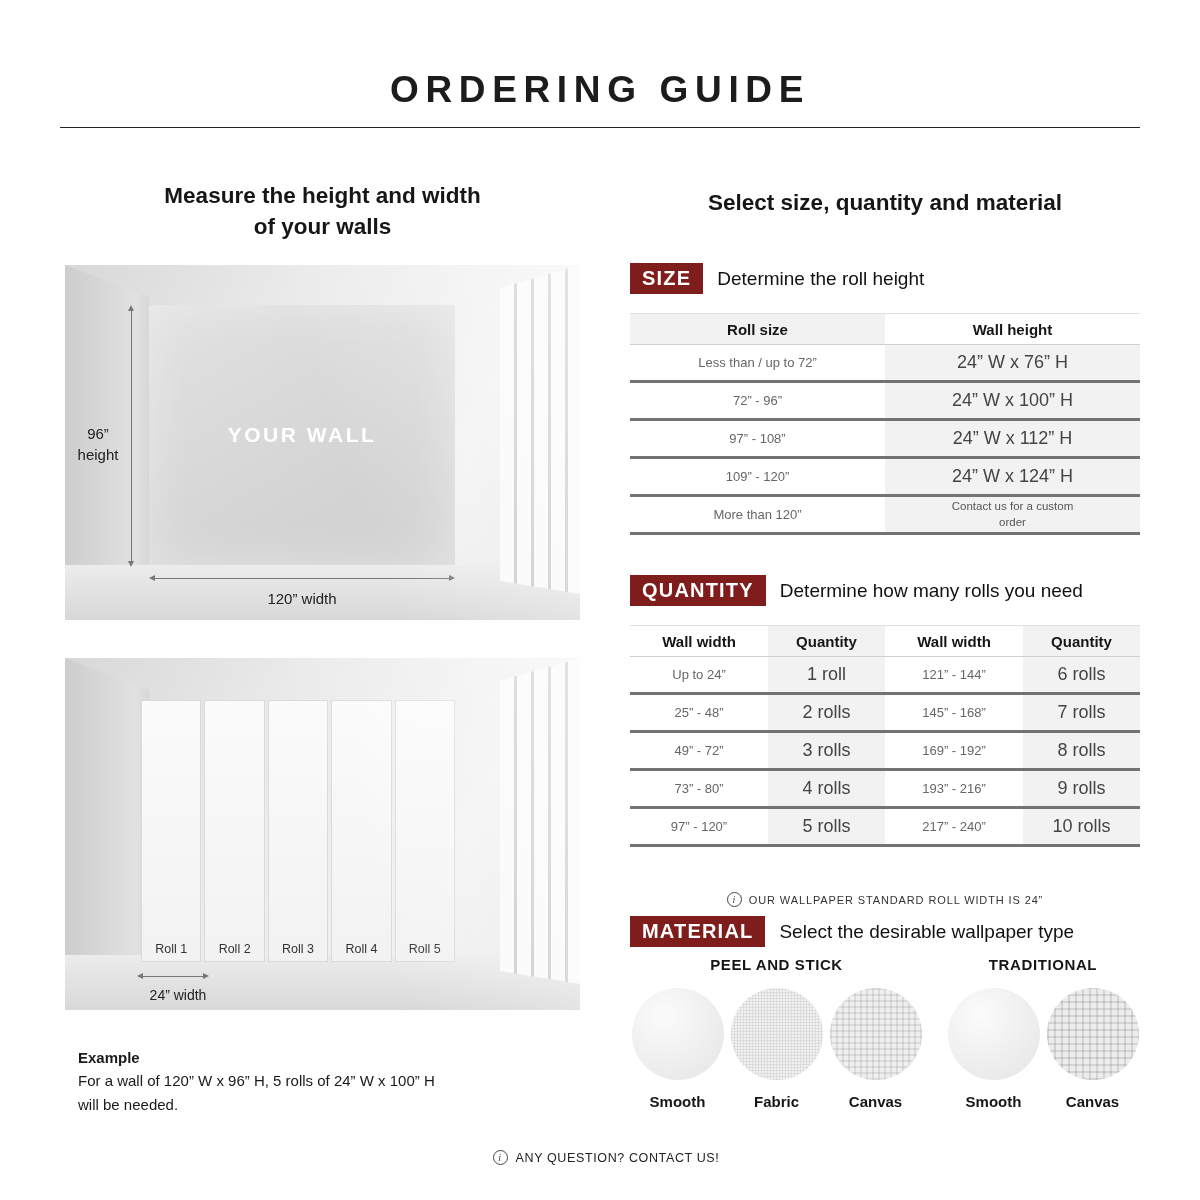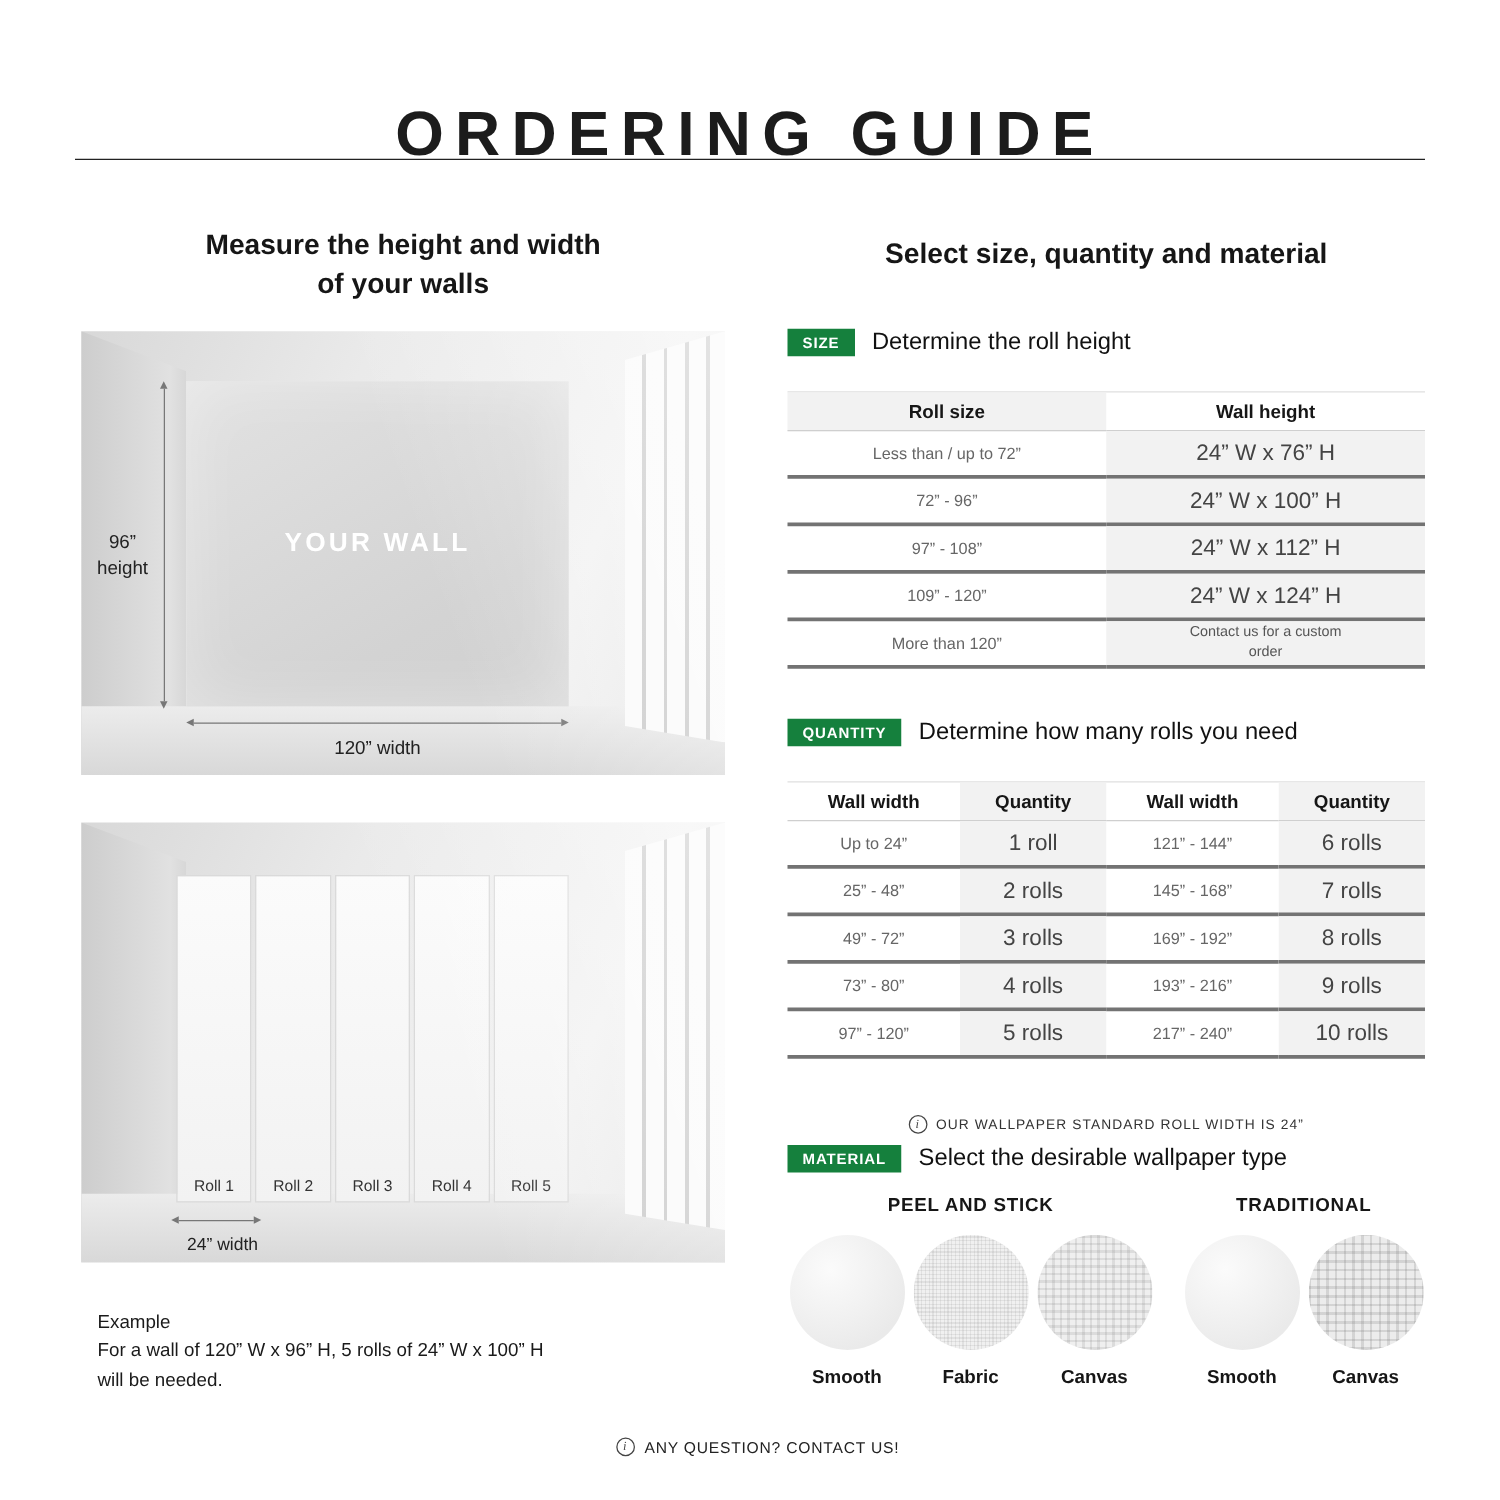--- a/index.html
+++ b/index.html
@@ -6,21 +6,21 @@
   .page {
     position:relative; width:1200px; height:1200px; margin:0 auto;
     background:#ffffff; color:#1a1a1a;
     font-family:"Liberation Sans", sans-serif;
     overflow:hidden;
   }
 
   
   .page-title {
     position:absolute; top:44px; left:0; right:0;
-    text-align:center; font-size:50px; font-weight:600;
+    text-align:center; font-size:37px; font-weight:600;
     letter-spacing:0.18em; color:#1c1c1c;
   }
   .title-rule {
     position:absolute; top:127px; left:60px; right:60px;
     height:1px; background:#222;
   }
 
   
   .col-heading {
     position:absolute; font-size:22.5px; font-weight:600;
@@ -88,26 +88,26 @@
   .panels { position:absolute; left:76px; top:42px; width:314px; height:262px; display:flex; gap:3px; }
   .panel { flex:1; position:relative; background:linear-gradient(180deg,#fbfbfb,#f2f2f2); border:1px solid #dadada; }
   .panel-label { position:absolute; left:0; right:0; bottom:5px; text-align:center; font-size:12.5px; color:#333; }
   .width-line2 { left:78px; top:318px; width:60px; }
   .width-label2 { position:absolute; left:58px; top:329px; width:110px;
     text-align:center; font-size:14px; color:#222; }
 
   
   .example { position:absolute; left:78px; top:1046px; width:490px;
     font-size:15px; line-height:1.55; color:#1a1a1a; }
-  .example-title { font-weight:400; }
+  .example-title { font-weight:700; }
 
   
   .section-head { position:absolute; left:630px; display:flex; align-items:center; gap:14px; }
   .size-head { top:263px; } .qty-head { top:575px; } .mat-head { top:916px; }
-  .badge { background:#15803d; color:#fff; font-weight:700; font-size:12px;
+  .badge { background:#7f1d1d; color:#fff; font-weight:700; font-size:20px;
     letter-spacing:0.06em; padding:4px 12px; }
   .section-sub { font-size:19px; color:#111; }
 
   .grid-table { position:absolute; left:630px; width:510px; display:grid; border-top:1px solid #e0e0e0; }
   .size-table { top:313px; grid-template-columns:255px 255px; }
   .qty-table  { top:625px; grid-template-columns:138px 117px 138px 117px; }
   .cell { display:flex; align-items:center; justify-content:center;
     min-height:35px; border-bottom:3px solid #737373; text-align:center; }
   .cell.head { min-height:30px; font-weight:700; font-size:15px; color:#161616; border-bottom:1px solid #cfcfcf; }
   .cell.shade { background:#f2f2f2; }

